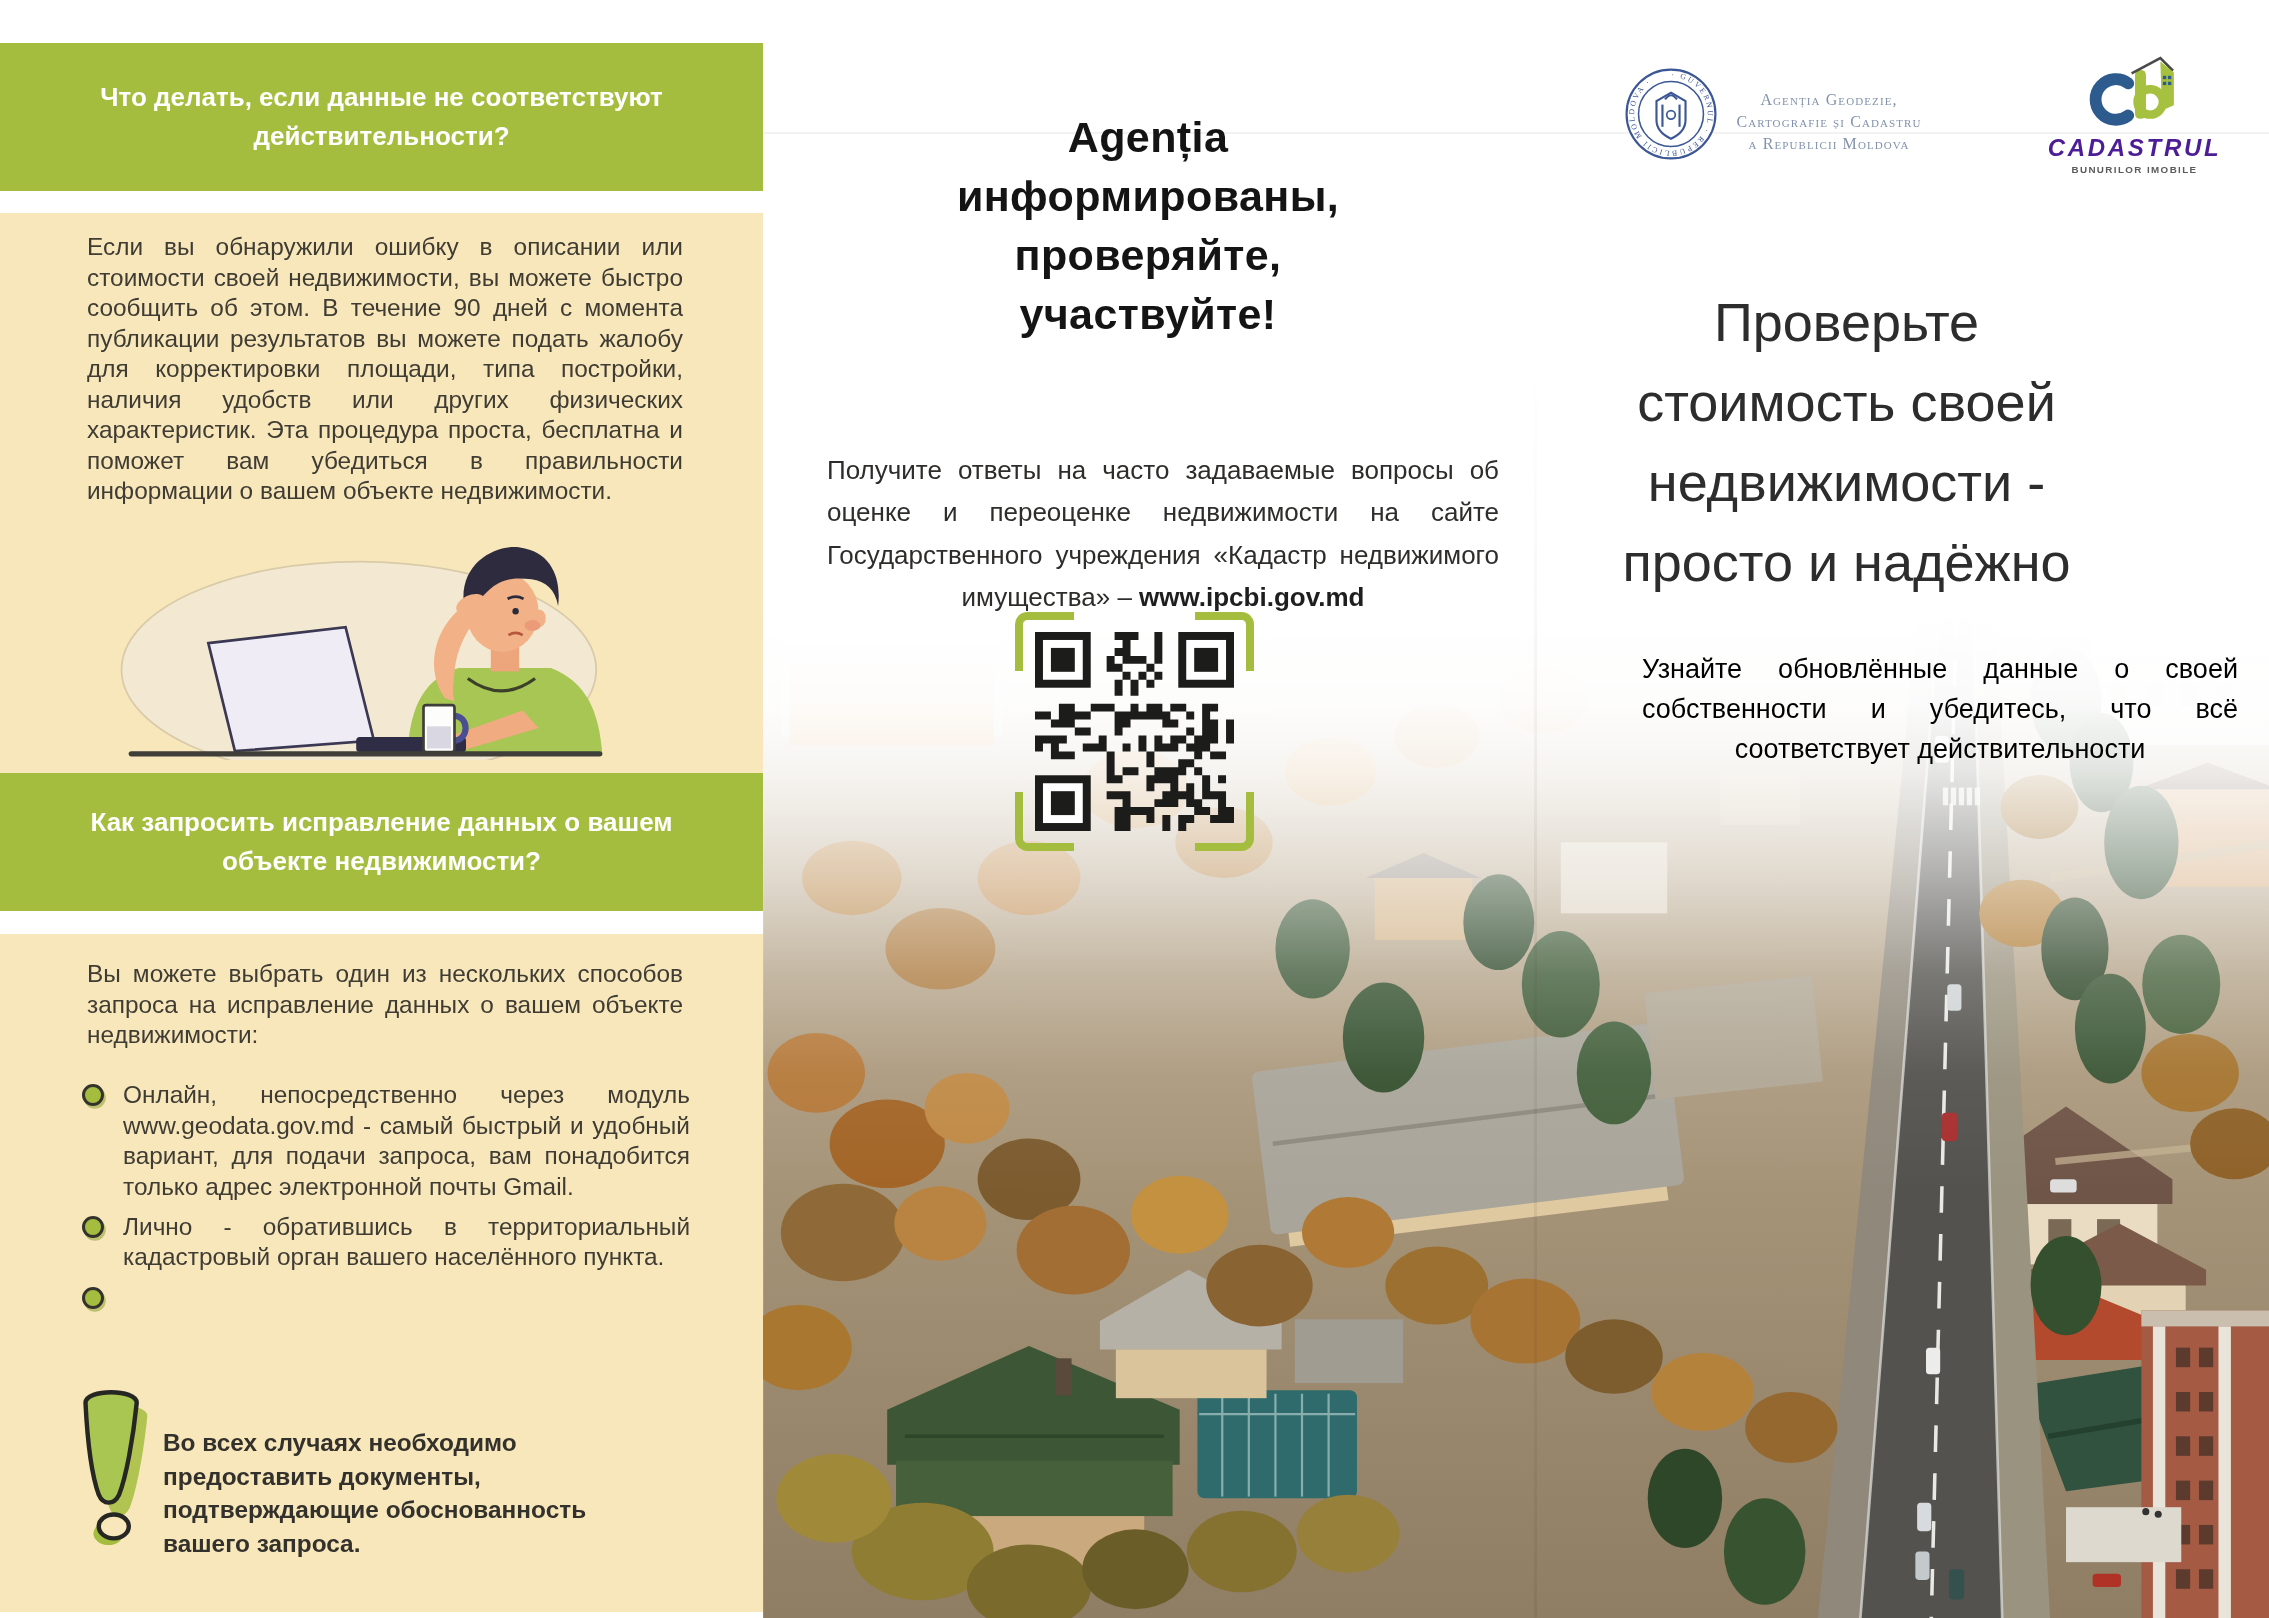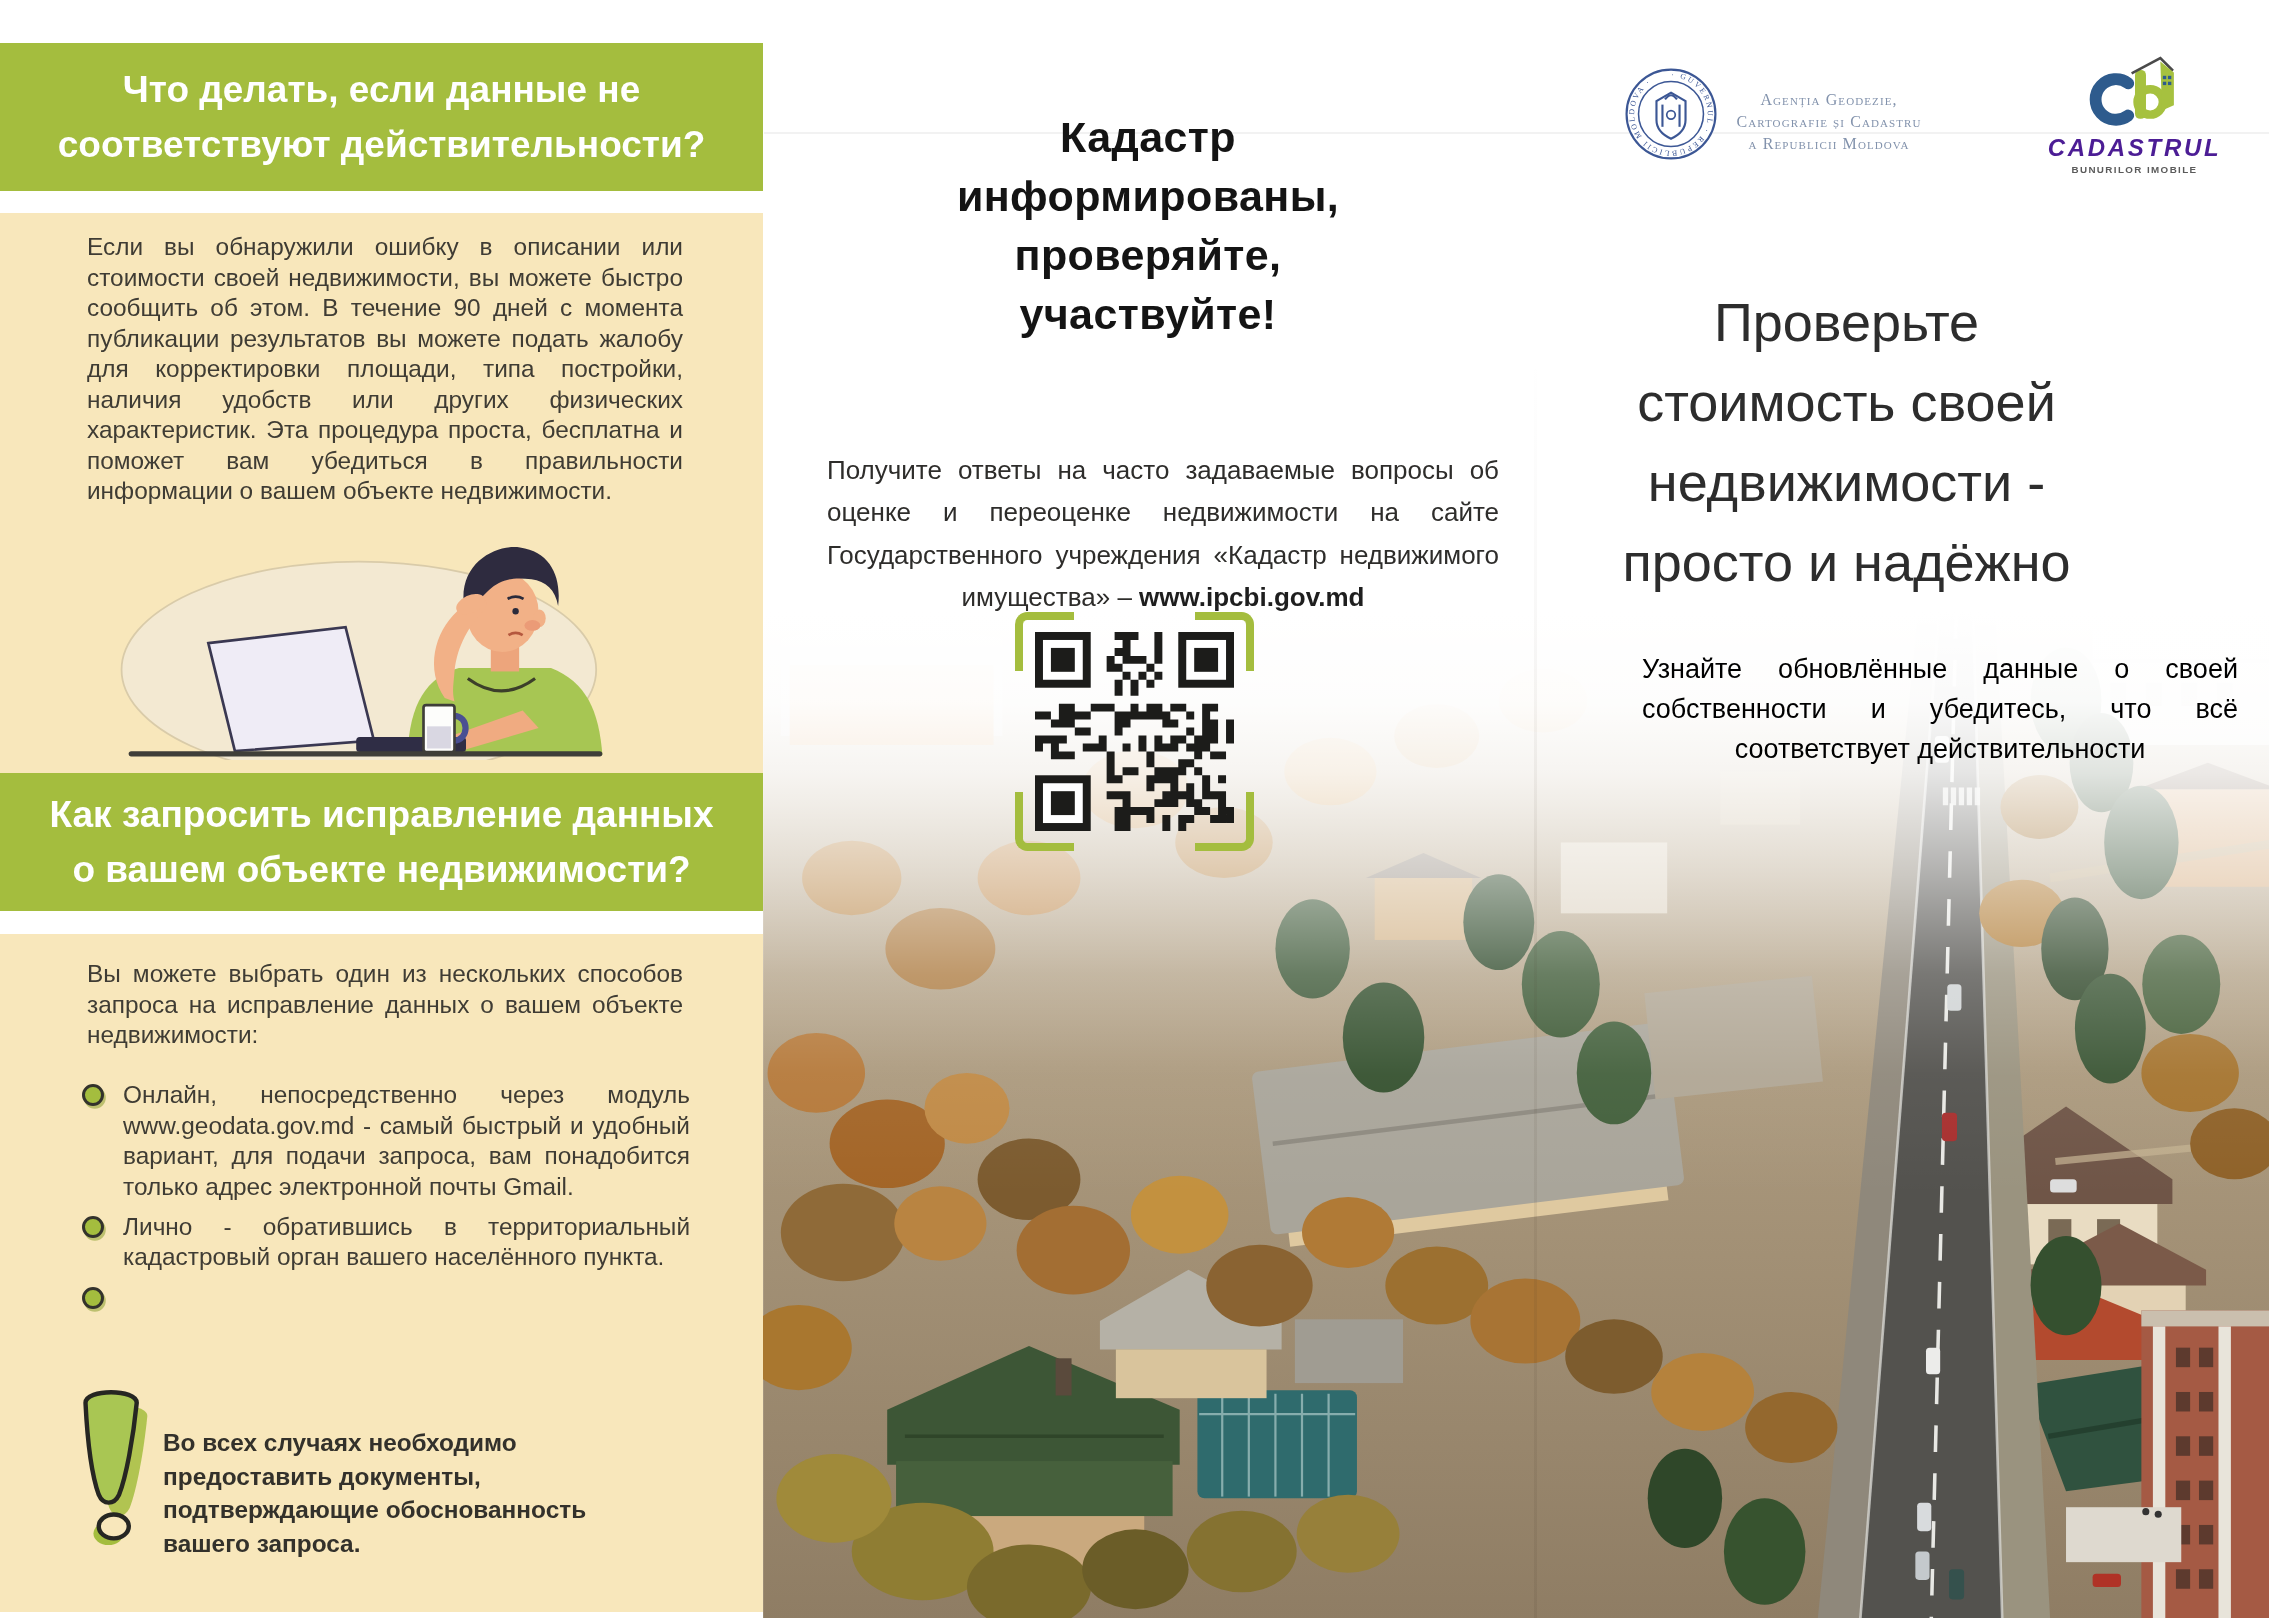--- a/index.html
+++ b/index.html
@@ -4,21 +4,21 @@
 <style>
   html,body{margin:0;padding:0;background:#ffffff;}
   .page{position:relative;width:2270px;height:1618px;background:#ffffff;overflow:hidden;
         font-family:"Liberation Sans",sans-serif;}
   .abs{position:absolute;}
 
   
   .beige-bg{left:0;top:213px;width:763px;height:1399px;background:#f8e7bb;z-index:1;}
   .green-header{left:0;width:763px;background:#a4bd3e;color:#ffffff;display:flex;
         align-items:center;justify-content:flex-start;text-align:center;font-weight:800;
-        font-size:37px;line-height:1.5;padding:0 49px;box-sizing:border-box;z-index:2;}
+        font-size:26px;line-height:1.5;padding:0 49px;box-sizing:border-box;z-index:2;}
   .gh1{top:43px;height:148px;}
   .gh2{top:773px;height:138px;}
   .white-gap{left:0;top:911px;width:763px;height:23px;background:#ffffff;z-index:2;}
   .body-text{color:#3f3c34;font-size:24.4px;line-height:1.25;text-align:justify;z-index:2;}
   .para1{left:87px;top:232px;width:596px;}
   .para2{left:87px;top:959px;width:596px;}
   .bullets{left:82px;top:1080px;width:608px;z-index:2;list-style:none;margin:0;padding:0;}
   .bullets li{position:relative;padding-left:41px;margin-bottom:9.8px;color:#3f3c34;
         font-size:24.4px;line-height:1.25;text-align:justify;}
   .bullets li .dot{position:absolute;left:0;top:4.4px;width:16px;height:16px;border-radius:50%;
@@ -303,21 +303,21 @@
   <svg class="abs excl" width="106" height="165" viewBox="0 0 120 186">
     <path d="M36 28 C36 12 94 12 94 28 C90 68 82 112 74 132 C68 144 56 144 51 132 C43 110 38 68 36 28 Z" fill="#a4bd3e" transform="translate(6,9)" opacity=".85"></path>
     <ellipse cx="56" cy="170" rx="17" ry="13" fill="#a4bd3e"></ellipse>
     <path d="M30 22 C30 6 88 6 88 22 C84 62 76 106 68 126 C62 138 50 138 45 126 C37 104 32 62 30 22 Z" fill="#a9c653" stroke="#262622" stroke-width="5"></path>
     <ellipse cx="62" cy="162" rx="17" ry="13.5" fill="#f8e7bb" stroke="#262622" stroke-width="5"></ellipse>
   </svg>
 
   <div class="abs note-text">Во всех случаях необходимо предоставить документы, подтверждающие обоснованность вашего запроса.</div>
 
   <div class="abs mid-title">
-    <div>Кадастр</div>
+    <div>Agenția</div>
     <div>информированы,</div>
     <div>проверяйте,</div>
     <div>участвуйте!</div>
   </div>
 
 
   <div class="abs mid-body">
     <span>Получите ответы на часто задаваемые вопросы об оценке и переоценке недвижимости на сайте Государственного учреждения «Кадастр недвижимого имущества» – </span><span class="lnk">www.ipcbi.gov.md</span>
   </div>
 

